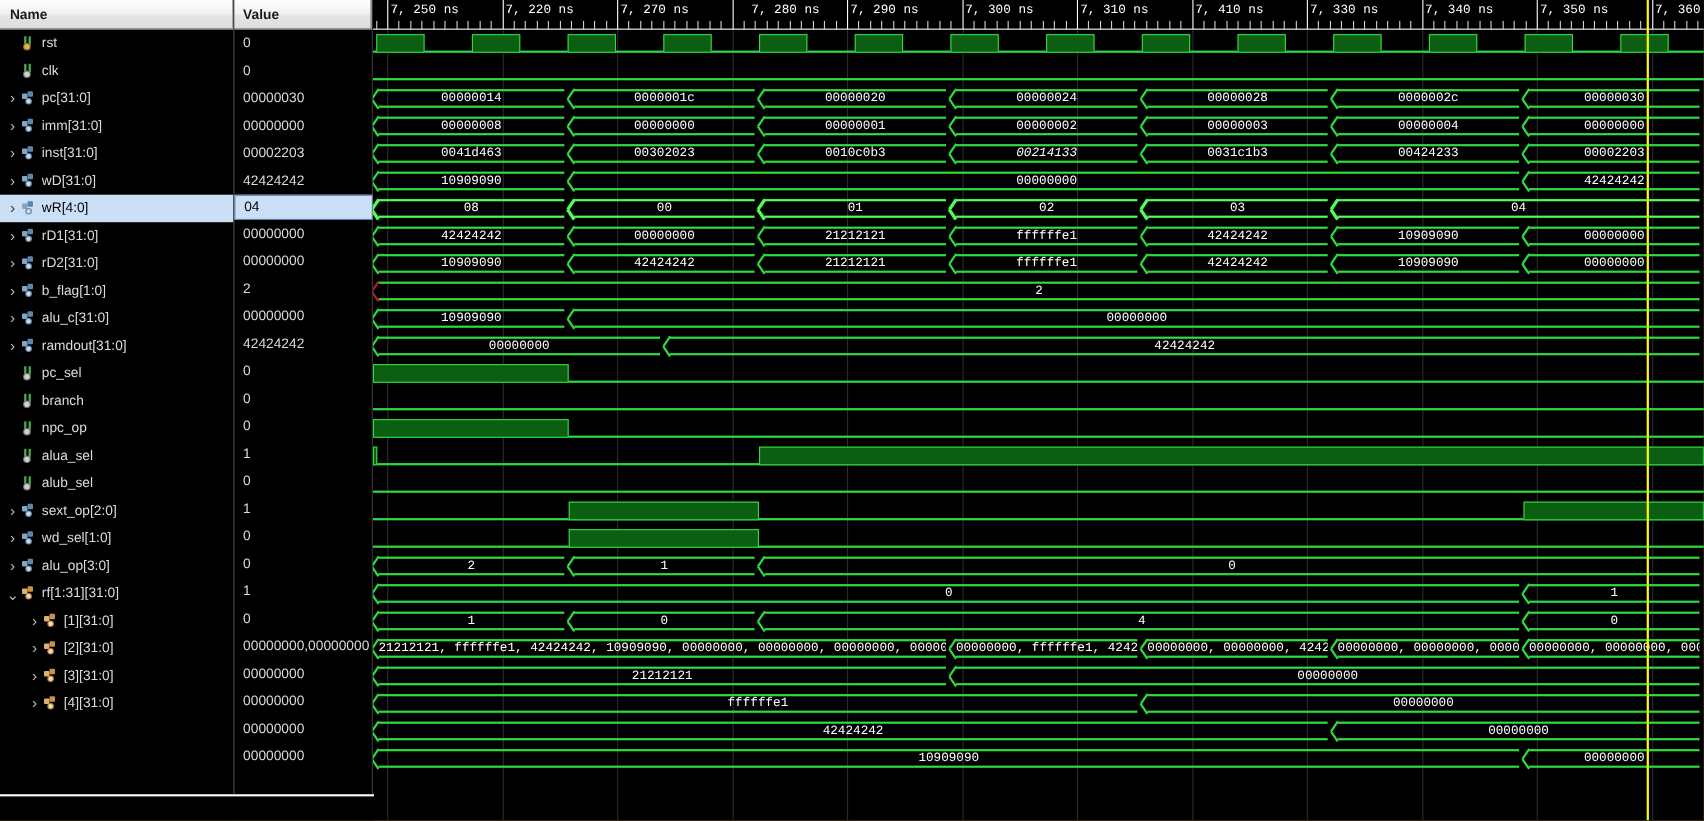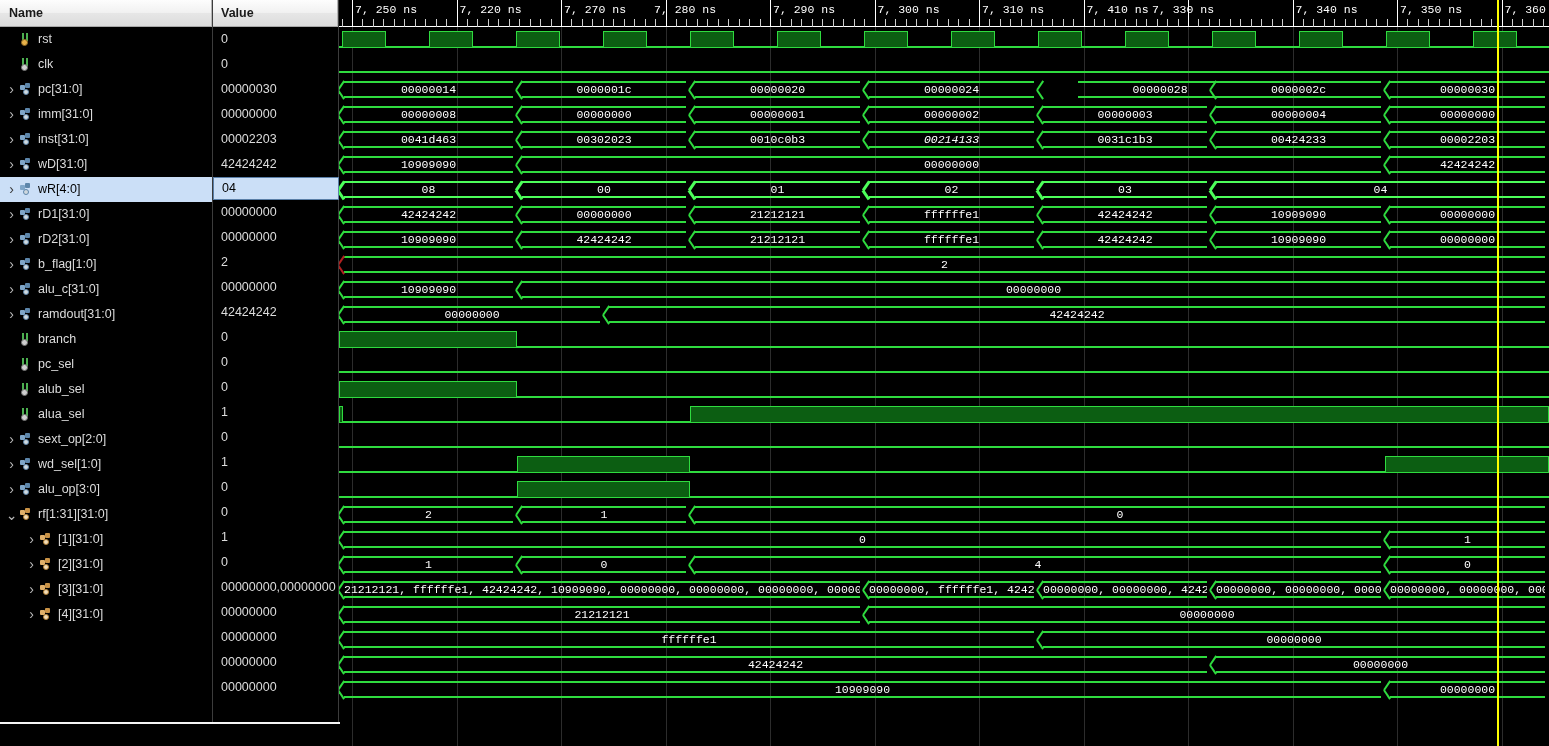--- a/index.html
+++ b/index.html
@@ -233,48 +233,57 @@
           </span>
           <span class="nlabel">ramdout[31:0]</span>
         </div>
         <div class="row nm">
           <span class="twisty none"></span>
           <span class="ico ico-wire">
             <i class="stem"></i>
             <i class="stem2"></i>
             <i class="bulb"></i>
           </span>
-          <span class="nlabel">branch</span>
+          <span class="nlabel">pc_sel</span>
         </div>
         <div class="row nm">
           <span class="twisty none"></span>
           <span class="ico ico-wire">
             <i class="stem"></i>
             <i class="stem2"></i>
             <i class="bulb"></i>
           </span>
-          <span class="nlabel">pc_sel</span>
+          <span class="nlabel">branch</span>
         </div>
         <div class="row nm">
           <span class="twisty none"></span>
           <span class="ico ico-wire">
             <i class="stem"></i>
             <i class="stem2"></i>
             <i class="bulb"></i>
           </span>
-          <span class="nlabel">alub_sel</span>
+          <span class="nlabel">npc_op</span>
         </div>
         <div class="row nm">
           <span class="twisty none"></span>
           <span class="ico ico-wire">
             <i class="stem"></i>
             <i class="stem2"></i>
             <i class="bulb"></i>
           </span>
           <span class="nlabel">alua_sel</span>
+        </div>
+        <div class="row nm">
+          <span class="twisty none"></span>
+          <span class="ico ico-wire">
+            <i class="stem"></i>
+            <i class="stem2"></i>
+            <i class="bulb"></i>
+          </span>
+          <span class="nlabel">alub_sel</span>
         </div>
         <div class="row nm">
           <span class="twisty" style="font-size: 14px;">›</span>
           <span class="ico ico-bus">
             <i class="b1"></i>
             <i class="b2"></i>
             <i class="b3"></i>
           </span>
           <span class="nlabel">sext_op[2:0]</span>
         </div>
@@ -460,21 +469,21 @@
         <div class="tickmark minor" style="left: 232.45px;"></div>
         <div class="tickmark minor" style="left: 242.9px;"></div>
         <div class="tickmark minor" style="left: 253.35px;"></div>
         <div class="tickmark minor" style="left: 263.8px;"></div>
         <div class="tickmark minor" style="left: 274.25px;"></div>
         <div class="tickmark minor" style="left: 284.7px;"></div>
         <div class="tickmark minor" style="left: 295.15px;"></div>
         <div class="tickmark minor" style="left: 305.6px;"></div>
         <div class="tickmark minor" style="left: 316.05px;"></div>
         <div class="tickmark" style="left: 326.5px;"></div>
-        <div class="tlabel" style="left: 312px;">7, 280 ns</div>
+        <div class="tlabel" style="left: 341px;">7, 280 ns</div>
         <div class="tickmark minor" style="left: 336.95px;"></div>
         <div class="tickmark minor" style="left: 347.4px;"></div>
         <div class="tickmark minor" style="left: 357.85px;"></div>
         <div class="tickmark minor" style="left: 368.3px;"></div>
         <div class="tickmark minor" style="left: 378.75px;"></div>
         <div class="tickmark minor" style="left: 389.2px;"></div>
         <div class="tickmark minor" style="left: 399.65px;"></div>
         <div class="tickmark minor" style="left: 410.1px;"></div>
         <div class="tickmark minor" style="left: 420.55px;"></div>
         <div class="tickmark" style="left: 431px;"></div>
@@ -515,21 +524,21 @@
         <div class="tickmark minor" style="left: 754.95px;"></div>
         <div class="tickmark minor" style="left: 765.4px;"></div>
         <div class="tickmark minor" style="left: 775.85px;"></div>
         <div class="tickmark minor" style="left: 786.3px;"></div>
         <div class="tickmark minor" style="left: 796.75px;"></div>
         <div class="tickmark minor" style="left: 807.2px;"></div>
         <div class="tickmark minor" style="left: 817.65px;"></div>
         <div class="tickmark minor" style="left: 828.1px;"></div>
         <div class="tickmark minor" style="left: 838.55px;"></div>
         <div class="tickmark" style="left: 849px;"></div>
-        <div class="tlabel" style="left: 810px;">7, 330 ns</div>
+        <div class="tlabel" style="left: 849px;">7, 330 ns</div>
         <div class="tickmark minor" style="left: 859.45px;"></div>
         <div class="tickmark minor" style="left: 869.9px;"></div>
         <div class="tickmark minor" style="left: 880.35px;"></div>
         <div class="tickmark minor" style="left: 890.8px;"></div>
         <div class="tickmark minor" style="left: 901.25px;"></div>
         <div class="tickmark minor" style="left: 911.7px;"></div>
         <div class="tickmark minor" style="left: 922.15px;"></div>
         <div class="tickmark minor" style="left: 932.6px;"></div>
         <div class="tickmark minor" style="left: 943.05px;"></div>
         <div class="tickmark" style="left: 953.5px;"></div>
@@ -613,21 +622,21 @@
             <div class="bot"></div>
             <div class="txt">00000020</div>
           </div>
           <div class="xing" style="left: 350px;"></div>
           <div class="bus" style="left: 530px; width: 165px;">
             <div class="top"></div>
             <div class="bot"></div>
             <div class="txt">00000024</div>
           </div>
           <div class="xing" style="left: 524px;"></div>
-          <div class="bus" style="left: 739px; width: 164px;">
+          <div class="bus" style="left: 704px; width: 164px;">
             <div class="top"></div>
             <div class="bot"></div>
             <div class="txt">00000028</div>
           </div>
           <div class="xing" style="left: 698px;"></div>
           <div class="bus" style="left: 877px; width: 165px;">
             <div class="top"></div>
             <div class="bot"></div>
             <div class="txt">0000002c</div>
           </div>

